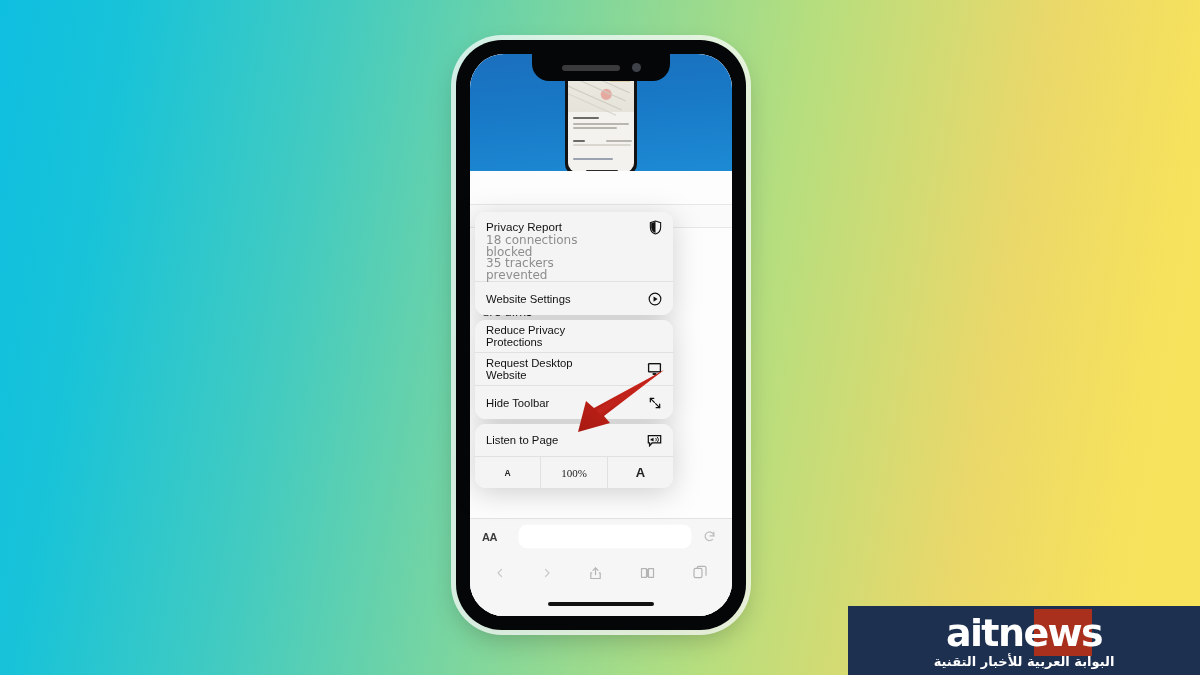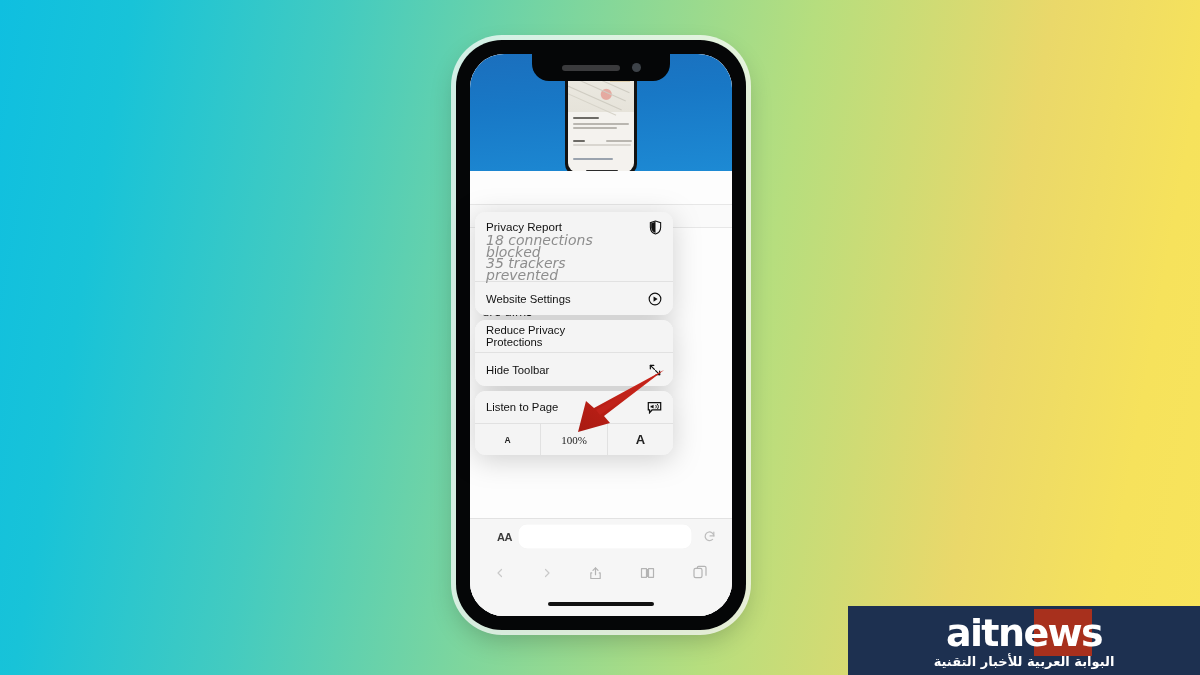--- a/index.html
+++ b/index.html
@@ -176,21 +176,20 @@
     display: flex;
     align-items: center;
     padding: 0 12px;
   }
   #url-aa {
     font-size: 11px;
     color: #3b3b3b;
     font-weight: 600;
     letter-spacing: -0.5px;
     width: 30px;
-    text-align: right;
   }
   #url-field {
     flex: 1;
     height: 25px;
     margin: 0 6px;
     background: #ffffff;
     border-radius: 9px;
     box-shadow: inset 0 0 0 0.5px rgba(0,0,0,0.05);
   }
   #url-reload {
@@ -259,25 +258,24 @@
     padding: 0 11px;
     min-height: 33px;
     border-bottom: 0.7px solid #e1e1e1;
     background: #f4f4f4;
     gap: 40px;
   }
   .ctx-item:last-child { border-bottom: none; justify-content: space-between; }
   .ctx-item .lbl { flex: 1; }
   .ctx-item .sub {
     display: block;
-    font-size: 14px;
+    font-size: 12px;
     color: #8d8d8d;
     line-height: 11.5px;
     font-family: "DejaVu Sans", sans-serif;
-    font-style: italic;
   }
   .ctx-item.tall { min-height: 62px; align-items: flex-start; padding-top: 8px; }
   .ctx-item .title { font-size: 11.6px; display: block; margin-bottom: 2px; }
   .ctx-ic {
     width: 17px;
     display: flex;
     align-items: center;
     justify-content: flex-end;
     color: #111;
     flex: 0 0 auto;
@@ -486,20 +484,30 @@
         </span>
       </div>
     </div>
 
     <div class="ctx-group">
       <div class="ctx-item">
         <span class="lbl">Reduce Privacy Protections</span>
         <span class="ctx-ic"></span>
       </div>
       <div class="ctx-item">
+        <span class="lbl">Request Desktop Website</span>
+        <span class="ctx-ic">
+          <svg width="15" height="14" viewBox="0 0 24 22">
+            <rect x="1.5" y="1.5" width="21" height="15" rx="2" fill="#111"></rect>
+            <rect x="3.6" y="3.6" width="16.8" height="10.8" fill="#f4f4f4"></rect>
+            <rect x="9" y="17.5" width="6" height="3" fill="#111"></rect>
+          </svg>
+        </span>
+      </div>
+      <div class="ctx-item">
         <span class="lbl">Hide Toolbar</span>
         <span class="ctx-ic">
           <svg width="14" height="14" viewBox="0 0 24 24" stroke="#111" stroke-width="2.1" stroke-linecap="round" stroke-linejoin="round" fill="none">
             <path d="M10 4H4v6"></path>
               <path d="M4 4l7 7"></path>
             <path d="M14 20h6v-6"></path>
               <path d="M20 20l-7-7"></path>
           </svg>
         </span>
       </div>

